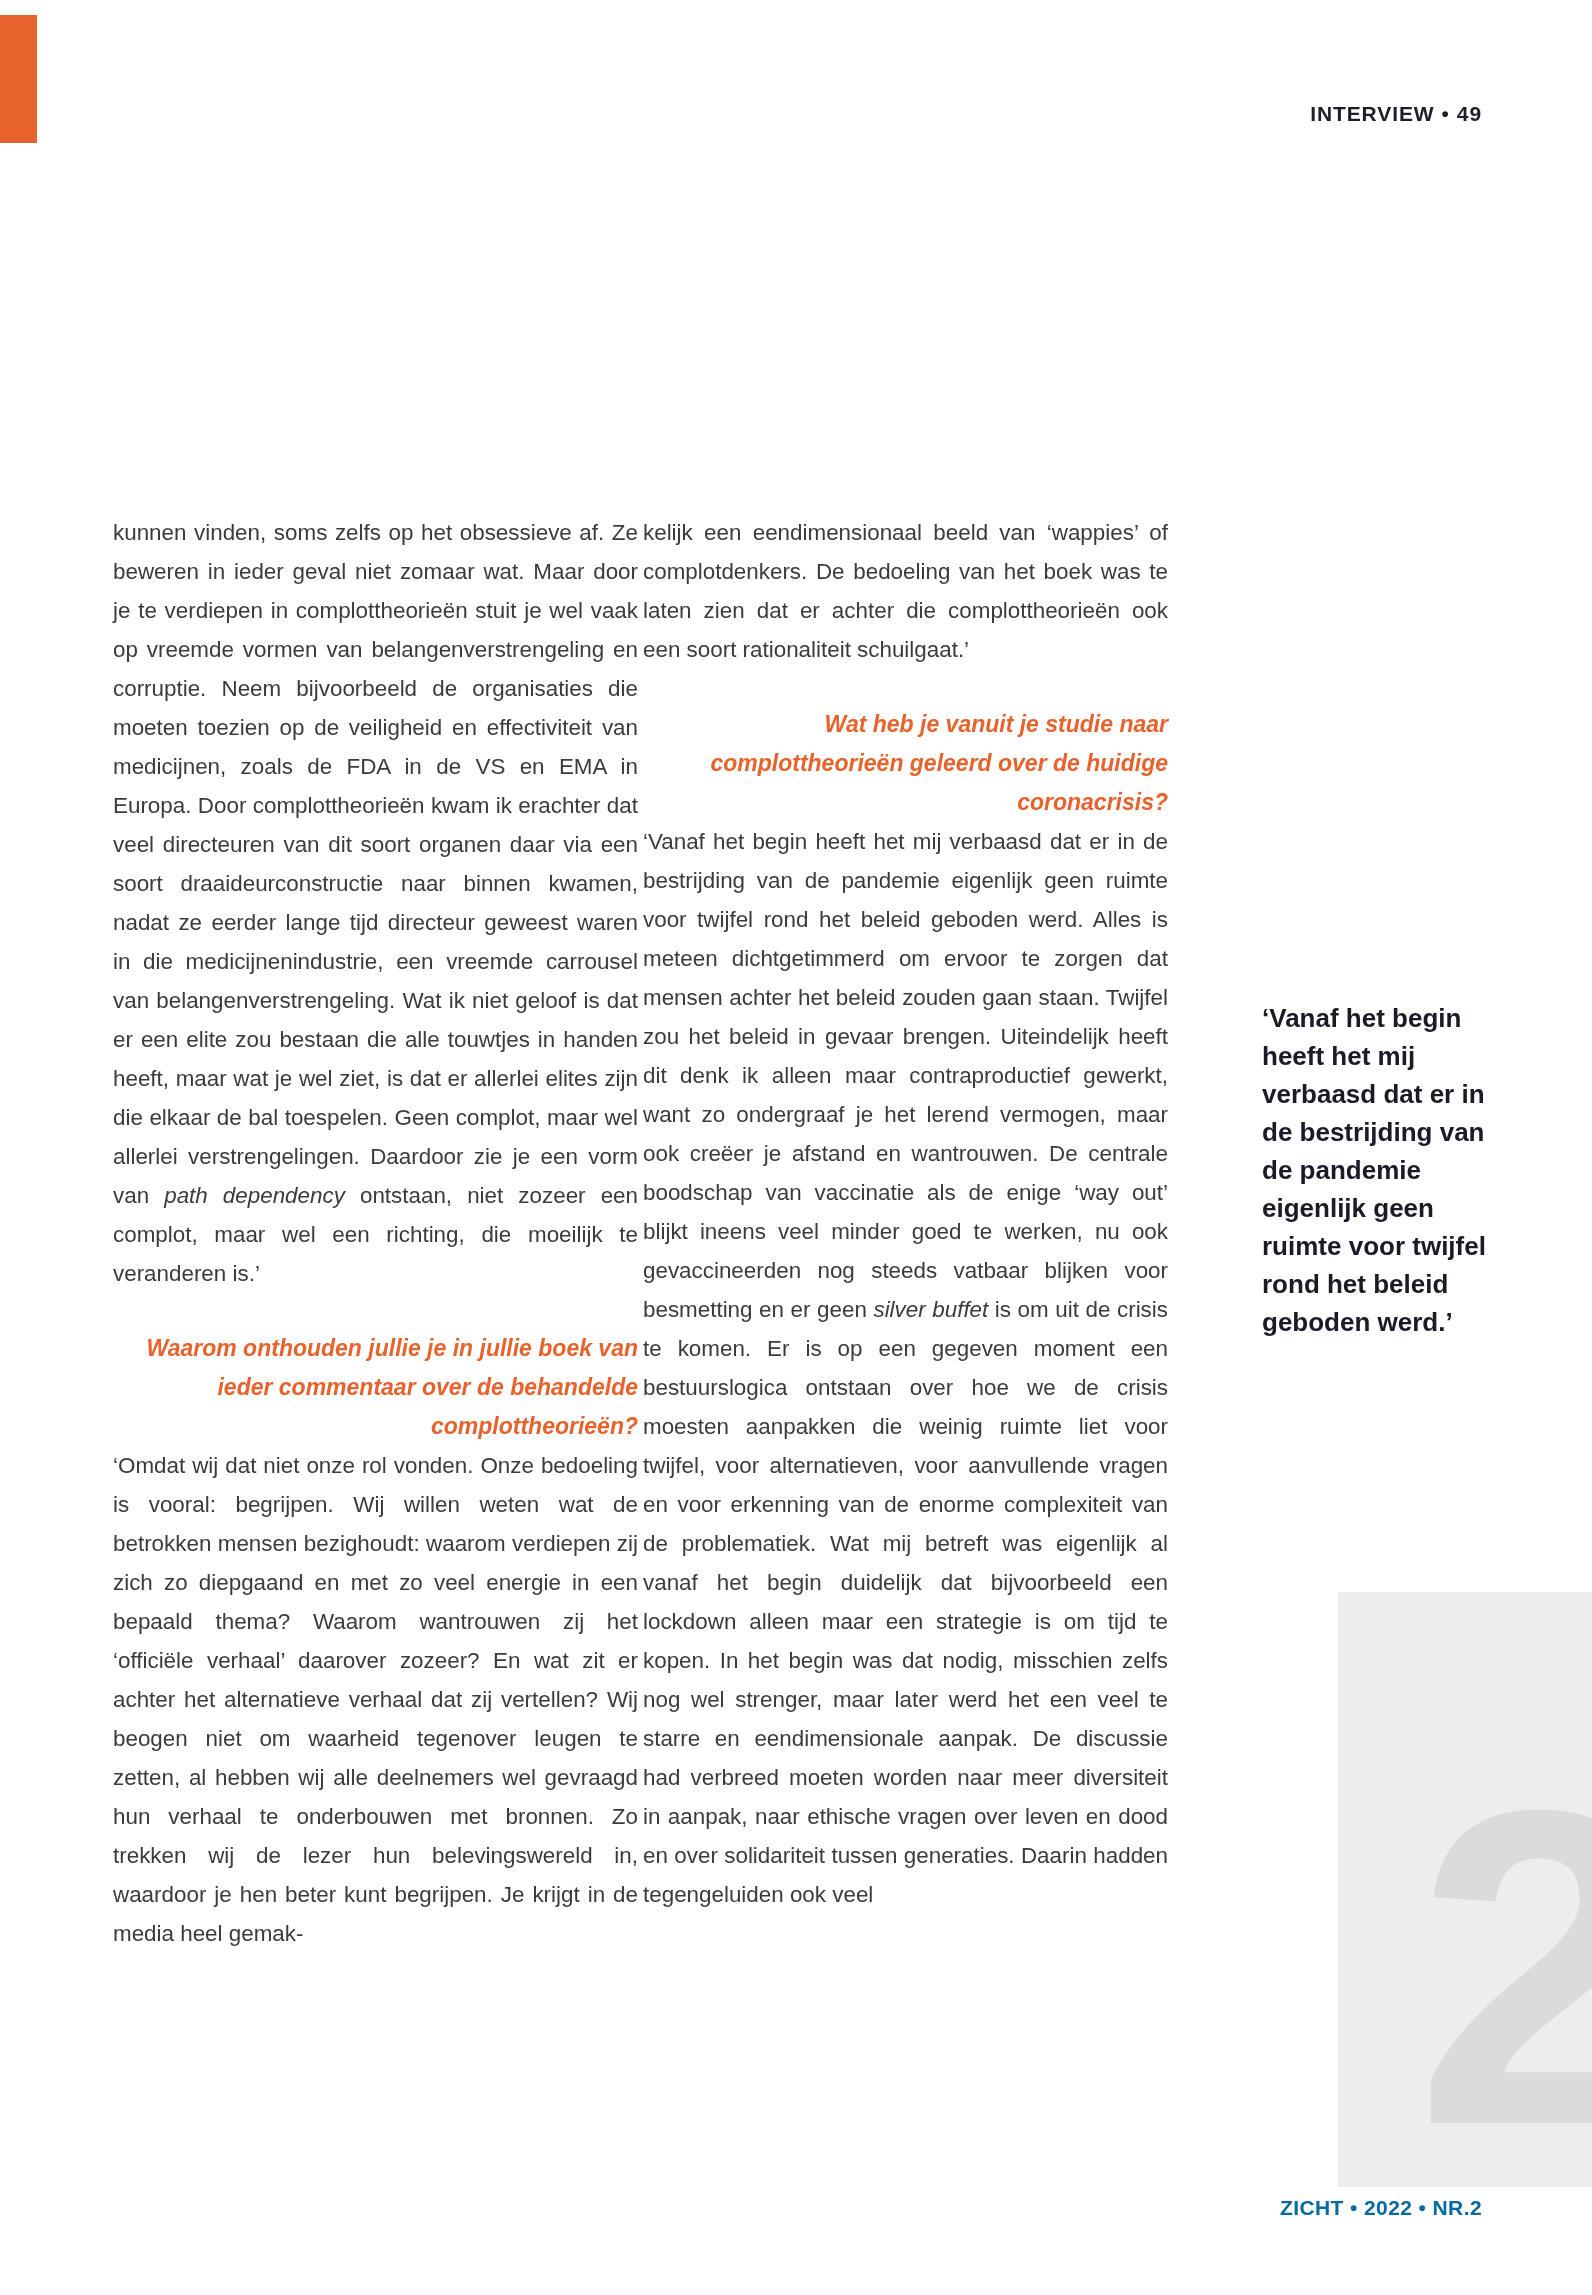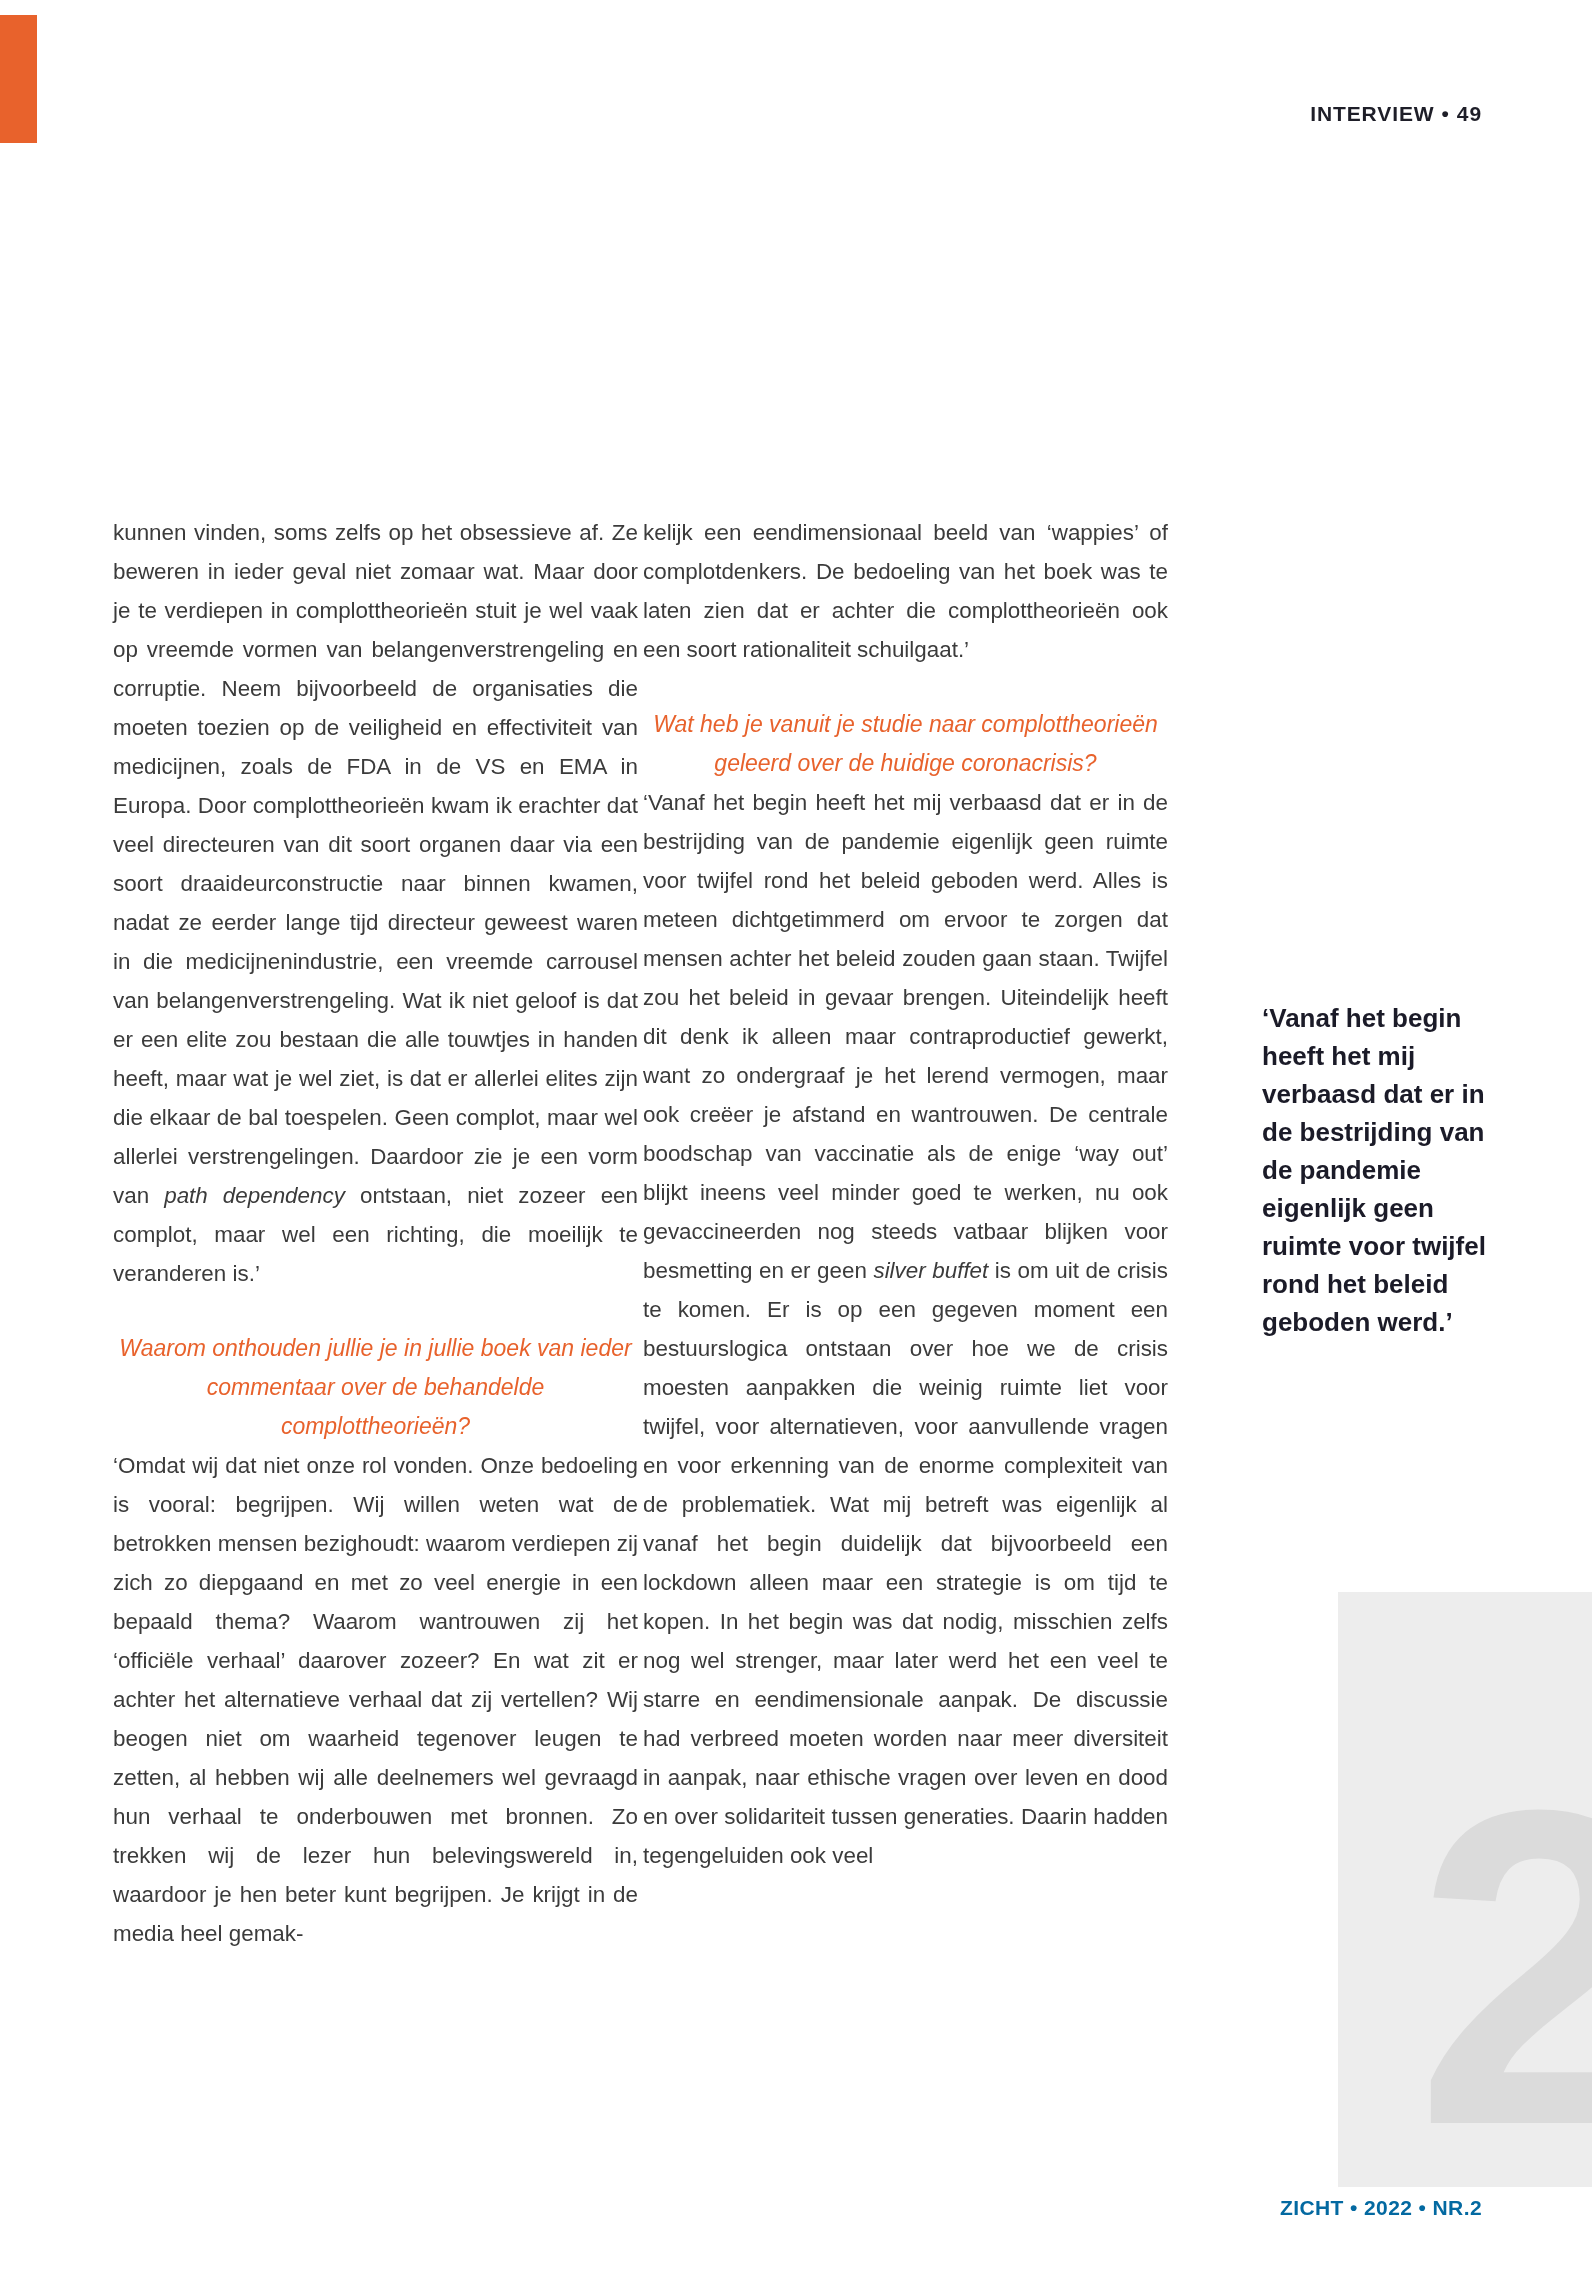--- a/index.html
+++ b/index.html
@@ -51,23 +51,23 @@
     color:#3B3B3B; text-align:justify;
     z-index:3;
   }
   .col-left  { left:113px; }
   .col-right { left:643px; }
   .body em { font-style:italic; }
 
   .question {
     margin-top:36px;
     color:#E8622C;
-    font-style:italic; font-weight:normal;
+    font-style:italic; font-weight:bold;
     font-size:23px; line-height:39px;
-    text-align:center;
+    text-align:right;
   }
 
   
   .pullquote {
     position:absolute; left:1262px; top:999px; width:252px;
     font-size:26px; line-height:38px; font-weight:bold;
     color:#1B1B28;
     z-index:3;
   }
 

